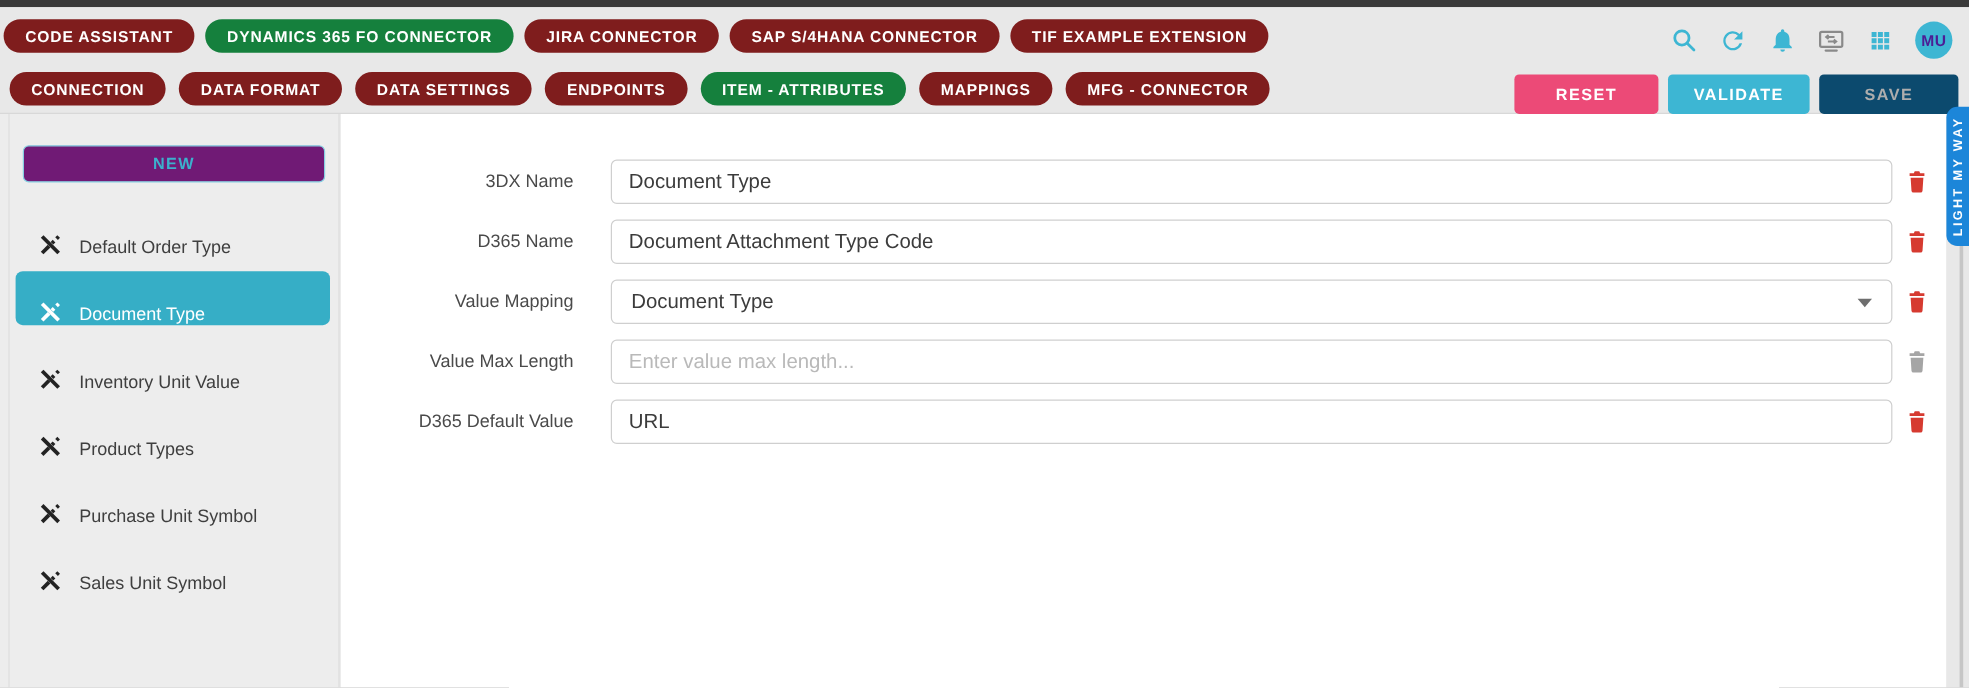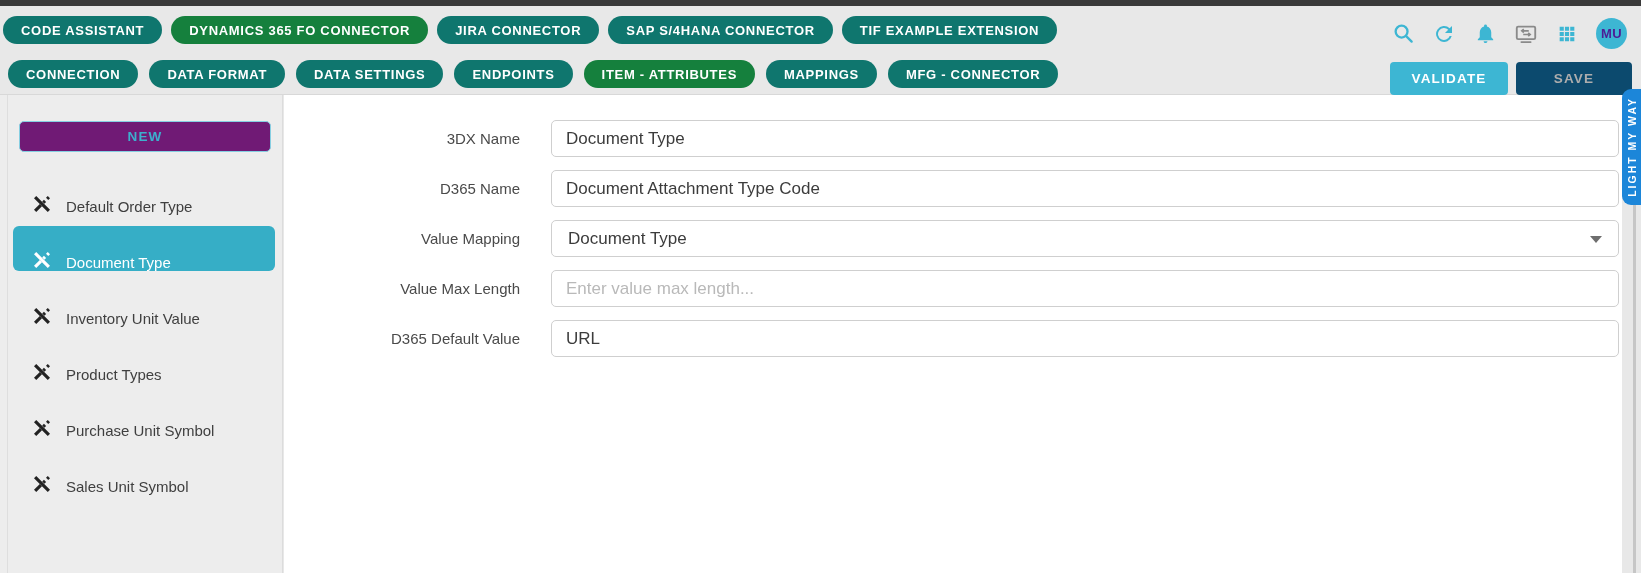--- a/index.html
+++ b/index.html
@@ -9,21 +9,21 @@
     background:#e8e8e8; font-family:"Liberation Sans", sans-serif;
   }
   .top-strip { position:absolute; top:0; left:0; right:0; height:6px; background:#3a3a3a; }
 
   
   .header { position:absolute; top:6px; left:0; right:0; height:89px; background:#e8e8e8; border-bottom:1px solid #d8d8d8; }
   .tabrow1 { position:absolute; top:10px; left:3px; display:flex; gap:9px; }
   .tabrow2 { position:absolute; top:54px; left:8px; display:flex; gap:11px; }
   .pill {
     height:28px; display:flex; align-items:center; padding:0 18px;
-    background:#0f766e; border-radius:14px; color:#ffffff;
+    background:#7f1d1d; border-radius:14px; color:#ffffff;
     font-size:13px; font-weight:bold; letter-spacing:0.7px; white-space:nowrap; cursor:pointer;
   }
   .pill.active { background:#15803d; }
 
   .header-icons { position:absolute; top:12px; right:14px; display:flex; align-items:center; gap:17px; }
   .hicon { width:24px; height:24px; display:flex; align-items:center; justify-content:center; cursor:pointer; }
   .avatar {
     width:31px; height:31px; border-radius:50%; background:#3db6d3; color:#4c1d95;
     display:flex; align-items:center; justify-content:center;
     font-size:13px; font-weight:bold; letter-spacing:0.3px; cursor:pointer;
@@ -58,21 +58,21 @@
   .side-item .sicon { width:22px; height:22px; margin-right:13px; flex:0 0 auto; }
   .side-item .sicon svg { stroke:#222; }
   .side-item.selected { background:#36aec6; color:#fff; }
   .side-item.selected .sicon svg { stroke:#fff; }
 
   .main { position:absolute; top:95px; bottom:0; left:284px; right:19px; background:#ffffff; }
   .gutter { position:absolute; top:95px; bottom:0; right:0; width:19px; background:#e8e8e8; }
   .scroll-line { position:absolute; top:0; bottom:0; right:5px; width:3px; background:#c6c6c6; }
 
   
-  .form { padding-top:25px;margin-left:42px; }
+  .form { padding-top:38px; }
   .form-row { display:flex; align-items:center; height:37px; margin-bottom:13px; }
   .form-label { width:194px; text-align:right; color:#4a4a4a; font-size:15px; flex:0 0 auto; }
   .field-wrap { margin-left:31px; width:1068px; height:37px; position:relative; flex:0 0 auto; }
   .field {
     width:100%; height:100%; border:1px solid #cfcfcf; border-radius:5px;
     padding:0 14px; font-family:"Liberation Sans", sans-serif;
     font-size:17px; color:#3c3c3c; background:#fff; outline:none;
   }
   .field::placeholder { color:#b9b9b9; }
   .select-field { padding-left:16px; display:flex; align-items:center;
@@ -149,20 +149,21 @@
       <div class="pill">CONNECTION</div>
       <div class="pill">DATA FORMAT</div>
       <div class="pill">DATA SETTINGS</div>
       <div class="pill">ENDPOINTS</div>
       <div class="pill active">ITEM - ATTRIBUTES</div>
       <div class="pill">MAPPINGS</div>
       <div class="pill">MFG - CONNECTOR</div>
     </div>
 
     <div class="action-buttons">
+      <button class="btn btn-reset">RESET</button>
       <button class="btn btn-validate">VALIDATE</button>
       <button class="btn btn-save" disabled="">SAVE</button>
     </div>
   </div>
 
   <div class="sidebar">
     <div class="sidebar-inner">
       <button class="btn-new">NEW</button>
       <div class="side-list">
 

